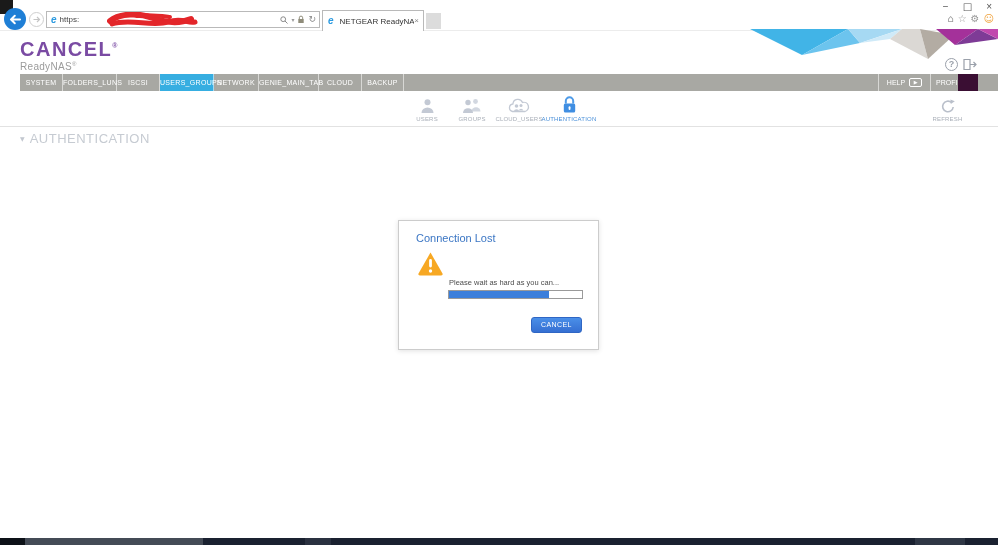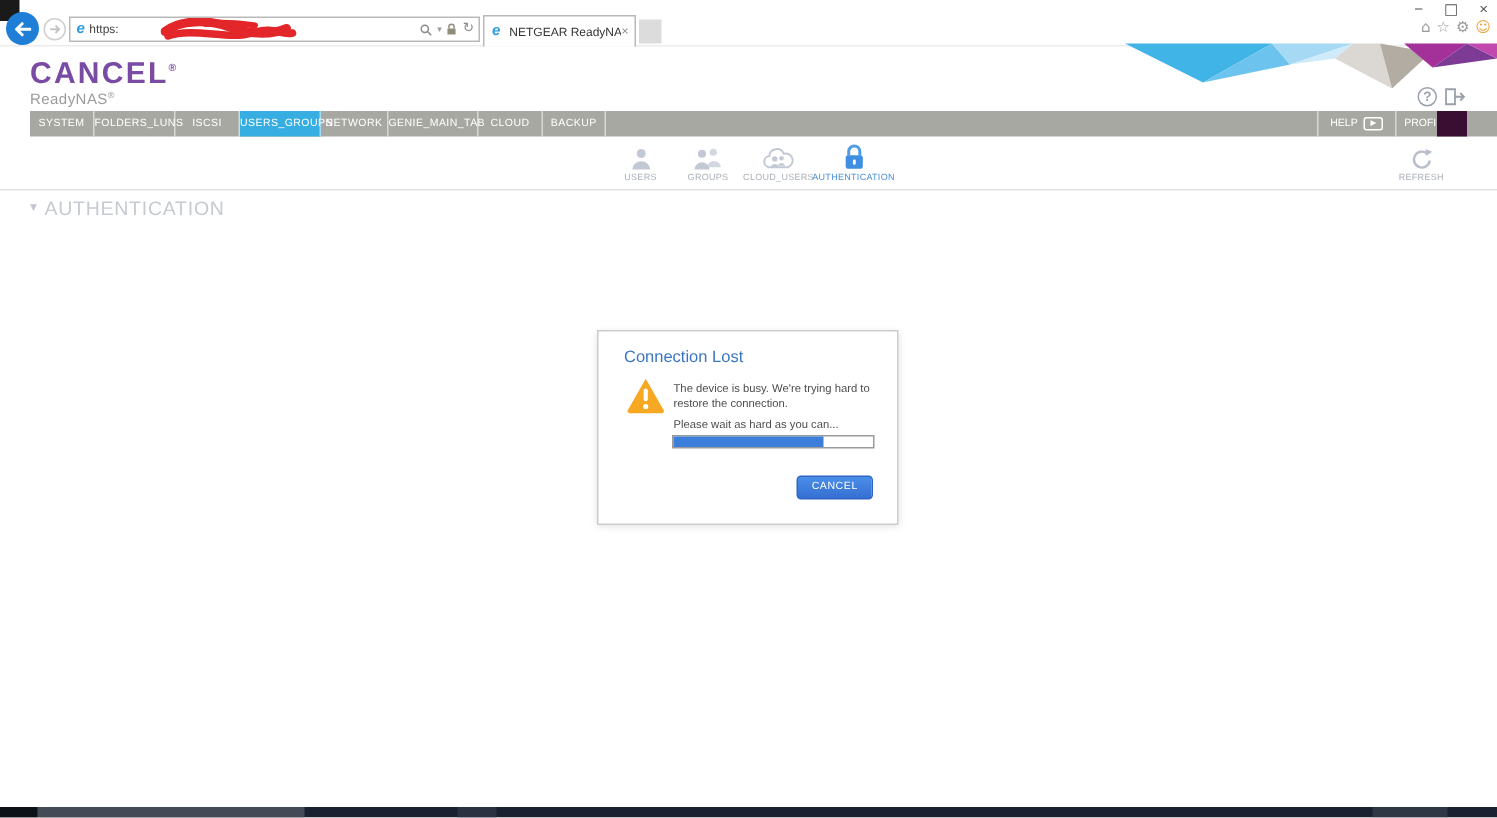--- a/index.html
+++ b/index.html
@@ -245,21 +245,20 @@
     <span class="section-title">AUTHENTICATION</span>
   </div>
 
   <div class="modal">
     <div class="modal-title">Connection Lost</div>
     <svg class="warn-icon" width="27" height="25" viewBox="0 0 27 25">
       <path d="M13.5 1.5 L25.5 22.5 a1.5 1.5 0 0 1 -1.3 2 H2.8 a1.5 1.5 0 0 1 -1.3 -2 Z" fill="#f7a823"></path>
       <rect x="12.1" y="8" width="2.8" height="8.5" rx="1.4" fill="#fff"></rect>
       <circle cx="13.5" cy="20" r="1.7" fill="#fff"></circle>
     </svg>
-    <div class="modal-msg">The device is busy. We're trying hard to restore the connection.</div>
     <div class="modal-wait">Please wait as hard as you can...</div>
     <div class="progress">
       <div class="progress-fill" style="width: 75%;"></div>
     </div>
     <div class="cancel-btn">CANCEL</div>
   </div>
 
   <div class="taskbar">
     <div class="tb-seg" style="left:0;width:25px;background:#0d1118"></div>
     <div class="tb-seg" style="left:25px;width:178px;background:#444b56"></div>

